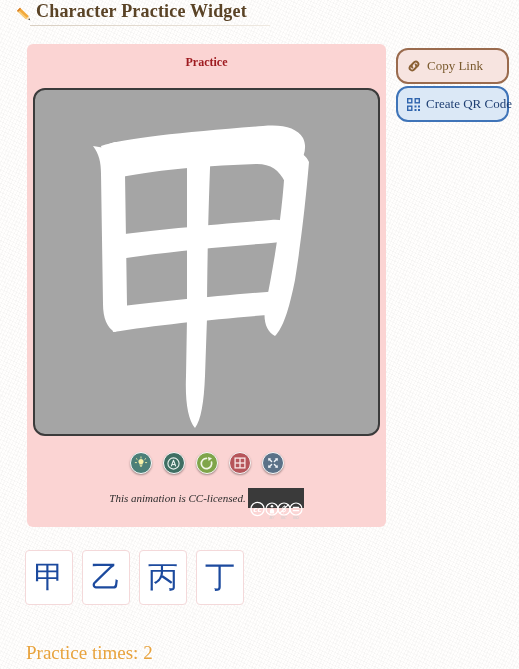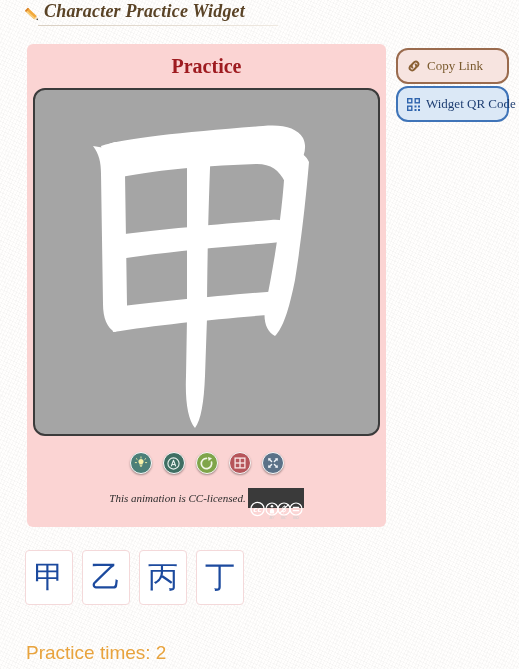--- a/index.html
+++ b/index.html
@@ -16,22 +16,22 @@
       repeating-linear-gradient(115deg, rgba(0,0,0,0.022) 0px, rgba(0,0,0,0.022) 1px, rgba(255,255,255,0) 1px, rgba(255,255,255,0) 3px),
       repeating-linear-gradient(25deg, rgba(0,0,0,0.018) 0px, rgba(0,0,0,0.018) 1px, rgba(255,255,255,0) 1px, rgba(255,255,255,0) 4px),
       linear-gradient(#fffefd, #fffefd);
     font-family: "Liberation Serif", serif;
     -webkit-font-smoothing: none;
   }
 
   
   #title-bar {
     position: absolute;
-    left: 16px; top: 0;
-    width: 447px; height: 30px; font-style: italic;
+    left: 8px; top: 0;
+    width: 447px; height: 30px;
   }
   #pencil-icon {
     position: absolute;
     left: 6px; top: 5px;
     width: 20px; height: 20px;
   }
   #page-title {
     position: absolute;
     left: 28px; top: 1px;
     font-family: "Liberation Serif", serif;
@@ -55,21 +55,21 @@
     width: 359px; height: 483px;
     background: #fbd4d3;
     border-radius: 6px;
   }
   #practice-heading {
     position: absolute;
     left: 0; top: 11px;
     width: 359px;
     text-align: center;
     font-family: "Liberation Serif", serif;
-    font-size: 20px;
+    font-size: 12px;
     font-weight: bold;
     color: #9e1b20;
   }
   #character-canvas {
     position: absolute;
     left: 6px; top: 44px;
     width: 347px; height: 348px;
     background: #a5a5a5;
     border: 2px solid #3b3b3b;
     border-radius: 12px;
@@ -174,21 +174,21 @@
     font-size: 30px;
     color: #1c4a9e;
     cursor: pointer;
     box-sizing: border-box;
   }
 
   
   #practice-times {
     position: absolute;
     left: 26px; top: 642px;
-    font-family: Liberation Sans, sans-serif;
+    font-family: Liberation Serif, serif;
     font-size: 19px;
     color: #e8a33d;
     white-space: nowrap;
   }
 </style>
 </head>
 <body>
 
 <div id="title-bar">
   <span id="pencil-icon">
@@ -358,21 +358,21 @@
         <rect x="8.5" y="12" width="2" height="2"></rect>
         <rect x="12" y="12" width="2" height="2"></rect>
       </g>
       <g fill="#dbe8f6">
         <rect x="2.4" y="2.4" width="2.7" height="2.7"></rect>
         <rect x="9.9" y="2.4" width="2.7" height="2.7"></rect>
         <rect x="2.4" y="9.9" width="2.7" height="2.7"></rect>
       </g>
     </svg>
   </span>
-  <span class="btn-label">Widget QR Code</span>
+  <span class="btn-label">Create QR Code</span>
 </div>
 
 <div id="character-tiles">
   <div class="char-tile">甲</div>
   <div class="char-tile">乙</div>
   <div class="char-tile">丙</div>
   <div class="char-tile">丁</div>
 </div>
 
 <div id="practice-times">Practice times: 2</div>

